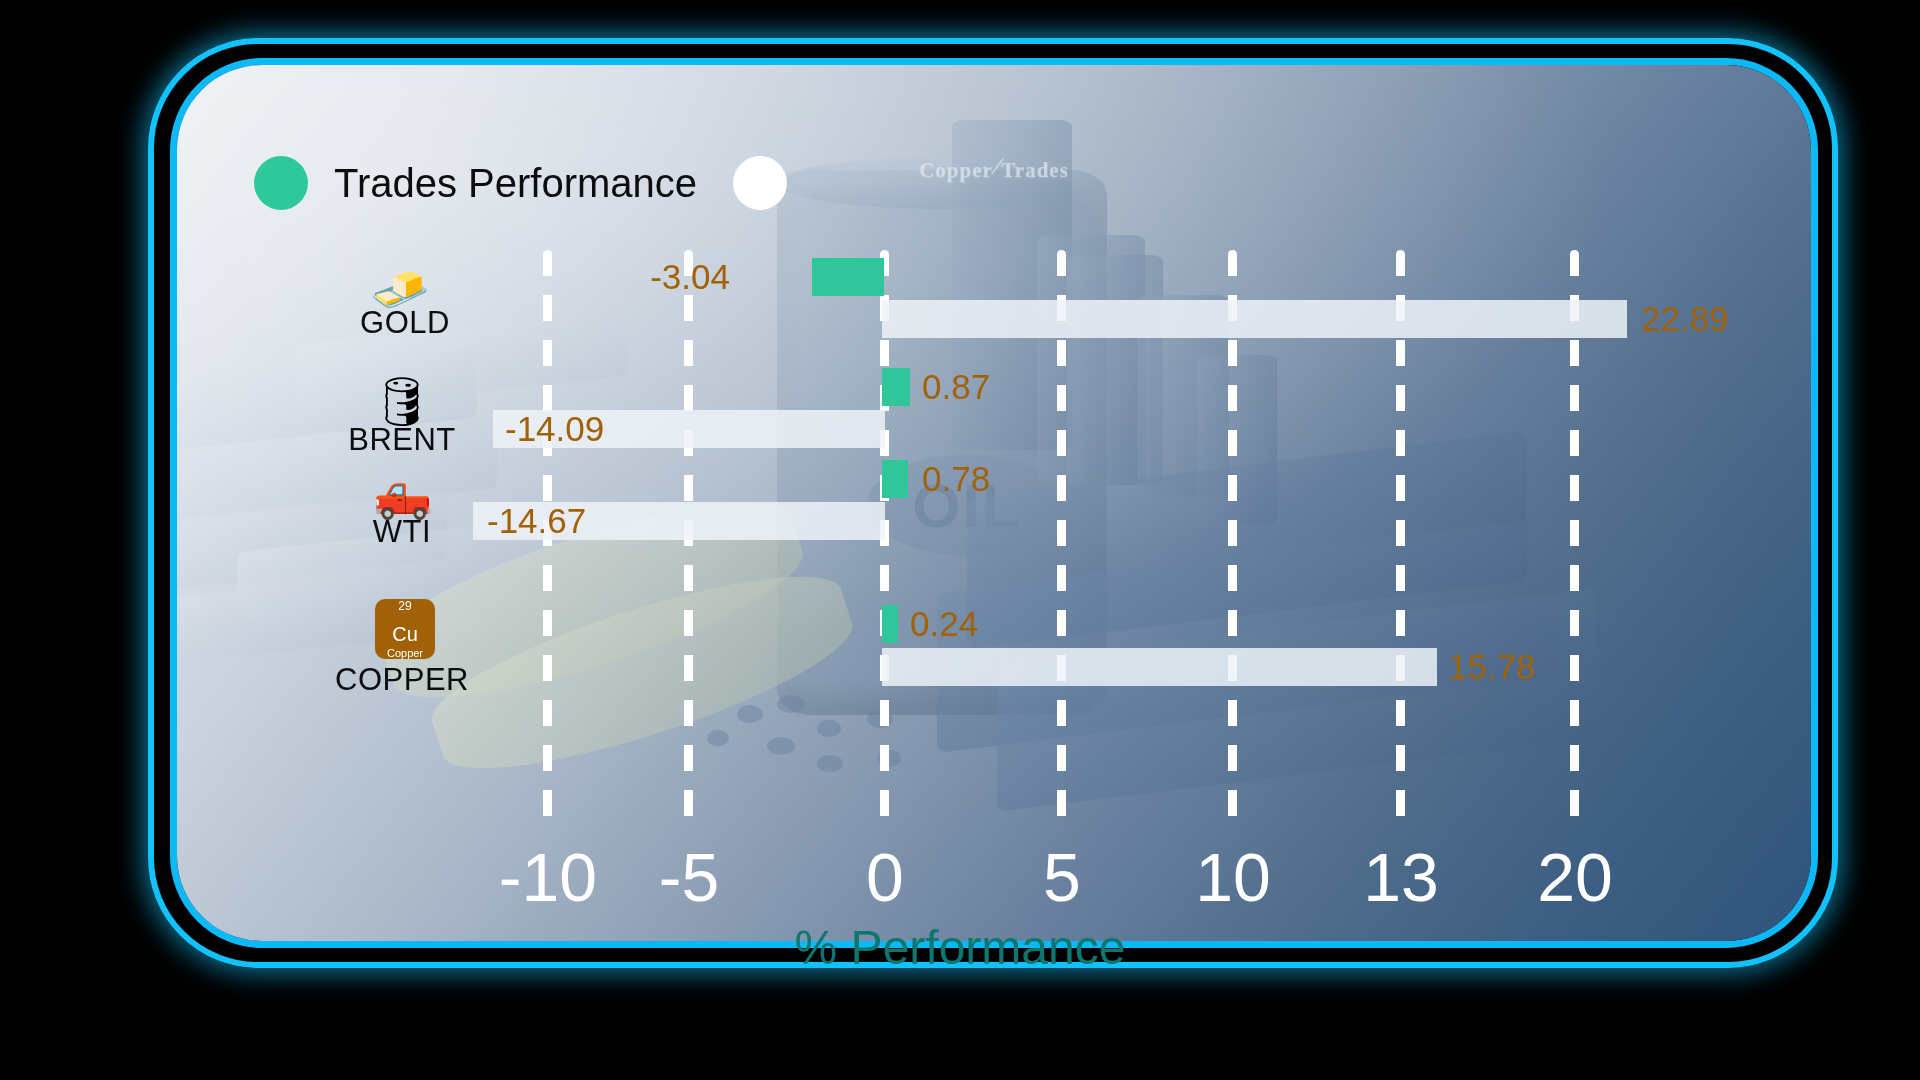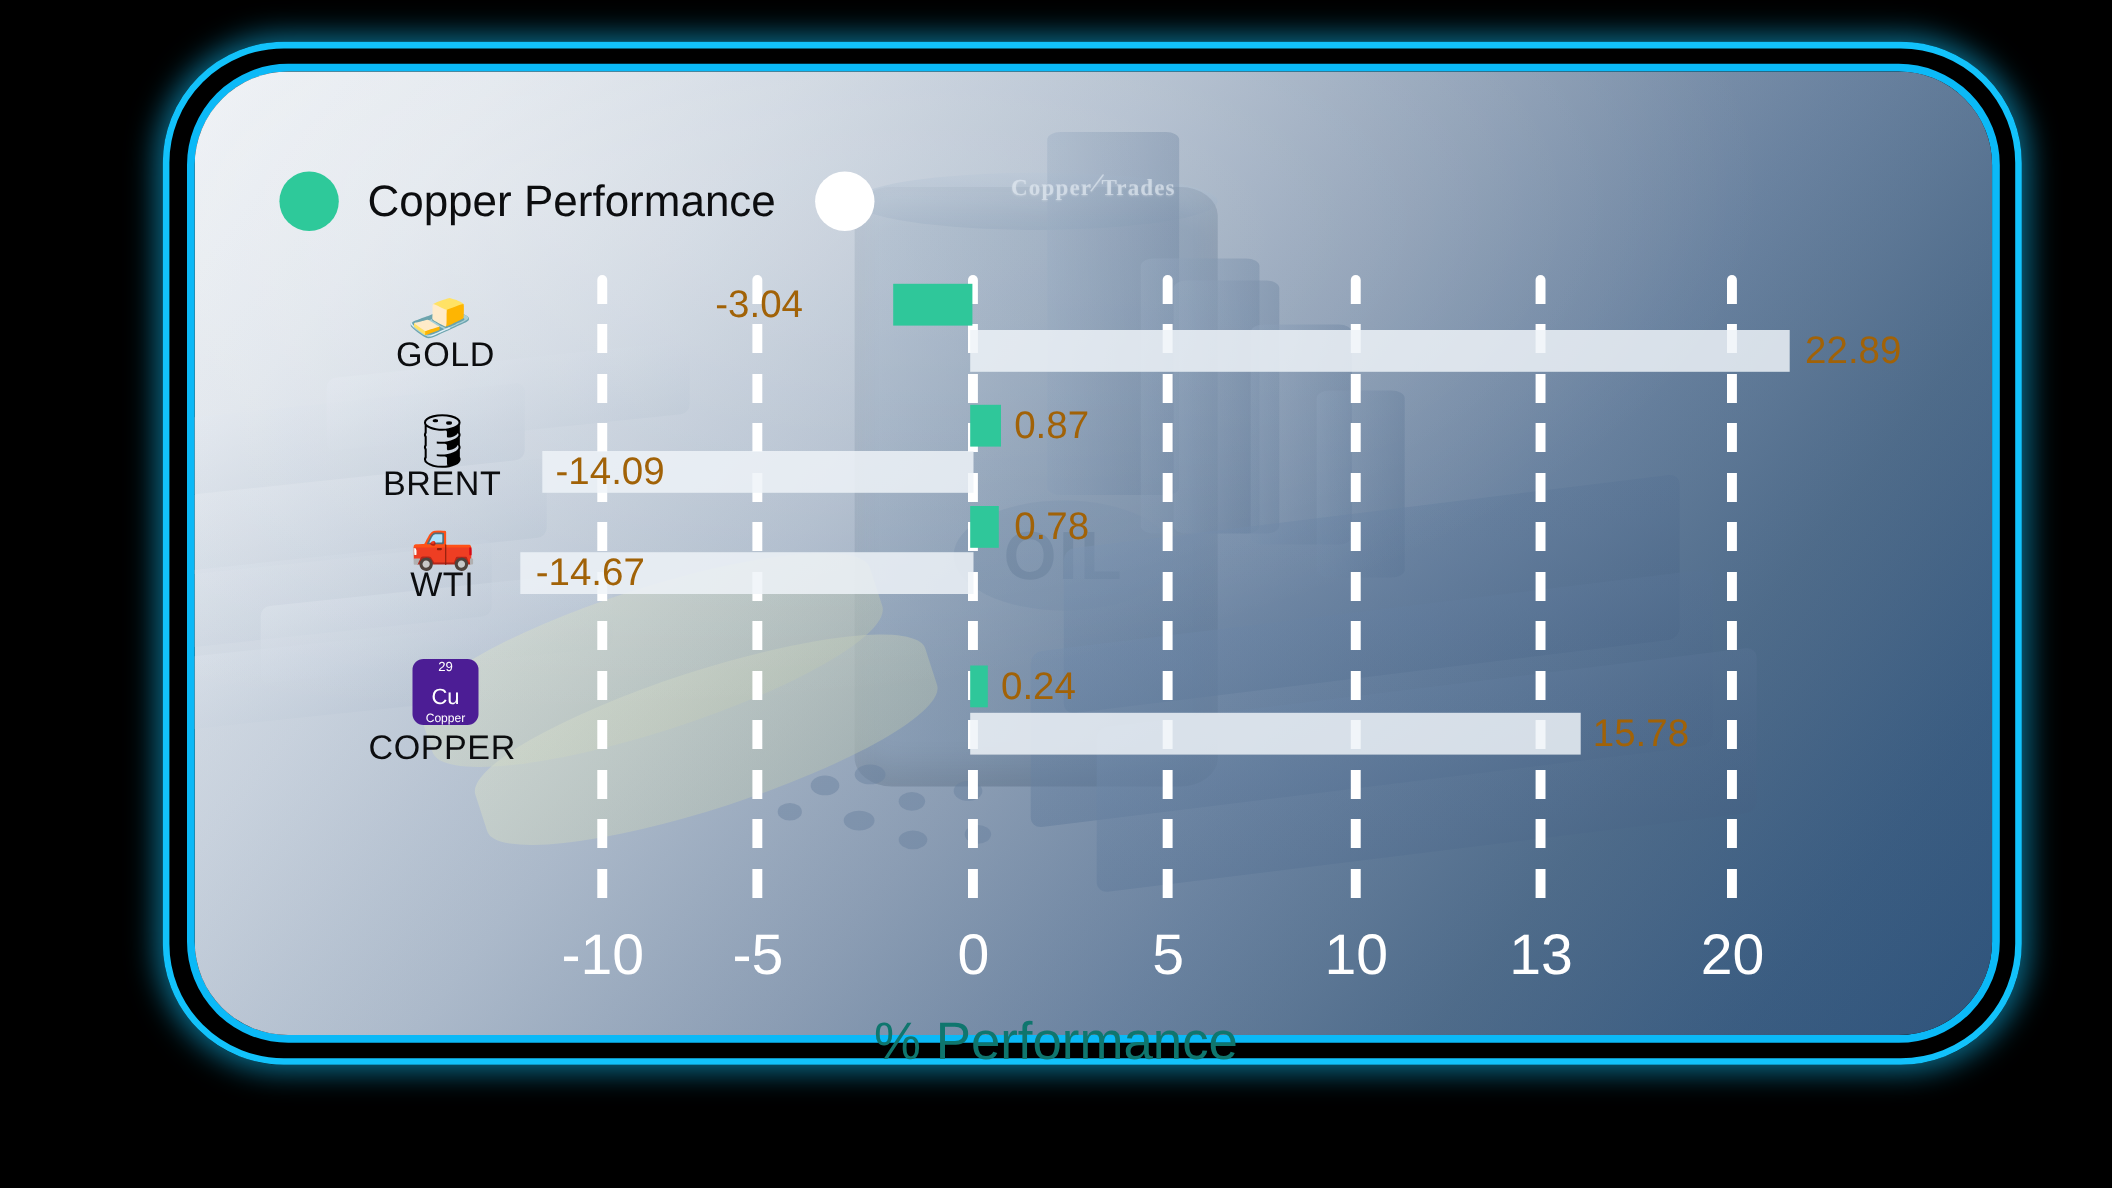--- a/index.html
+++ b/index.html
@@ -127,30 +127,30 @@
   .bar.green{ background:#2fc79a; }
   .bar.white{ background:rgba(238,243,248,.84); }
   .vlab{
     position:absolute; font-size:35px; color:#a16207; white-space:nowrap;
     line-height:38px;
   }
 
   
   .tick{
     position:absolute; top:838px; width:160px; text-align:center;
-    font-size:52px; color:#ffffff; font-weight:400;
+    font-size:68px; color:#ffffff; font-weight:400;
   }
   .axis-title{
     position:absolute; left:0; right:0; top:920px; text-align:center;
     font-size:48px; color:#0f766e;
   }
 
   
   .cu-tile{
-    width:60px;height:60px;background:#4c1d95;border-radius:10px;color:#fff;
+    width:60px;height:60px;background:#a16207;border-radius:10px;color:#fff;
     display:flex;flex-direction:column;align-items:center;justify-content:center;
     font-family:"Liberation Sans",sans-serif;
   }
   .cu-tile .n{font-size:12px;line-height:11px;margin-top:2px;}
   .cu-tile .s{font-size:20px;line-height:25px;font-weight:400;margin-top:10px;}
   .cu-tile .w{font-size:11px;line-height:12px;}
 </style>
 </head>
 <body>
 
@@ -201,21 +201,21 @@
     <div class="brand">
       <span class="sm">Copper</span><span class="slash">/</span><span class="sm">Trades</span>
     </div>
 
   </div>
 
   <div class="frame-outer"></div>
 
   <div class="hdr">
     <div class="dot green"></div>
-    <div class="leg-label">Copper Performance</div>
+    <div class="leg-label">Trades Performance</div>
     <div class="dot white"></div>
   </div>
 
   <div class="plot">
     <div class="gl" style="left:543px"></div>
     <div class="gl" style="left:684px"></div>
     <div class="gl" style="left:880px"></div>
     <div class="gl" style="left:1057px"></div>
     <div class="gl" style="left:1228px"></div>
     <div class="gl" style="left:1396px"></div>

